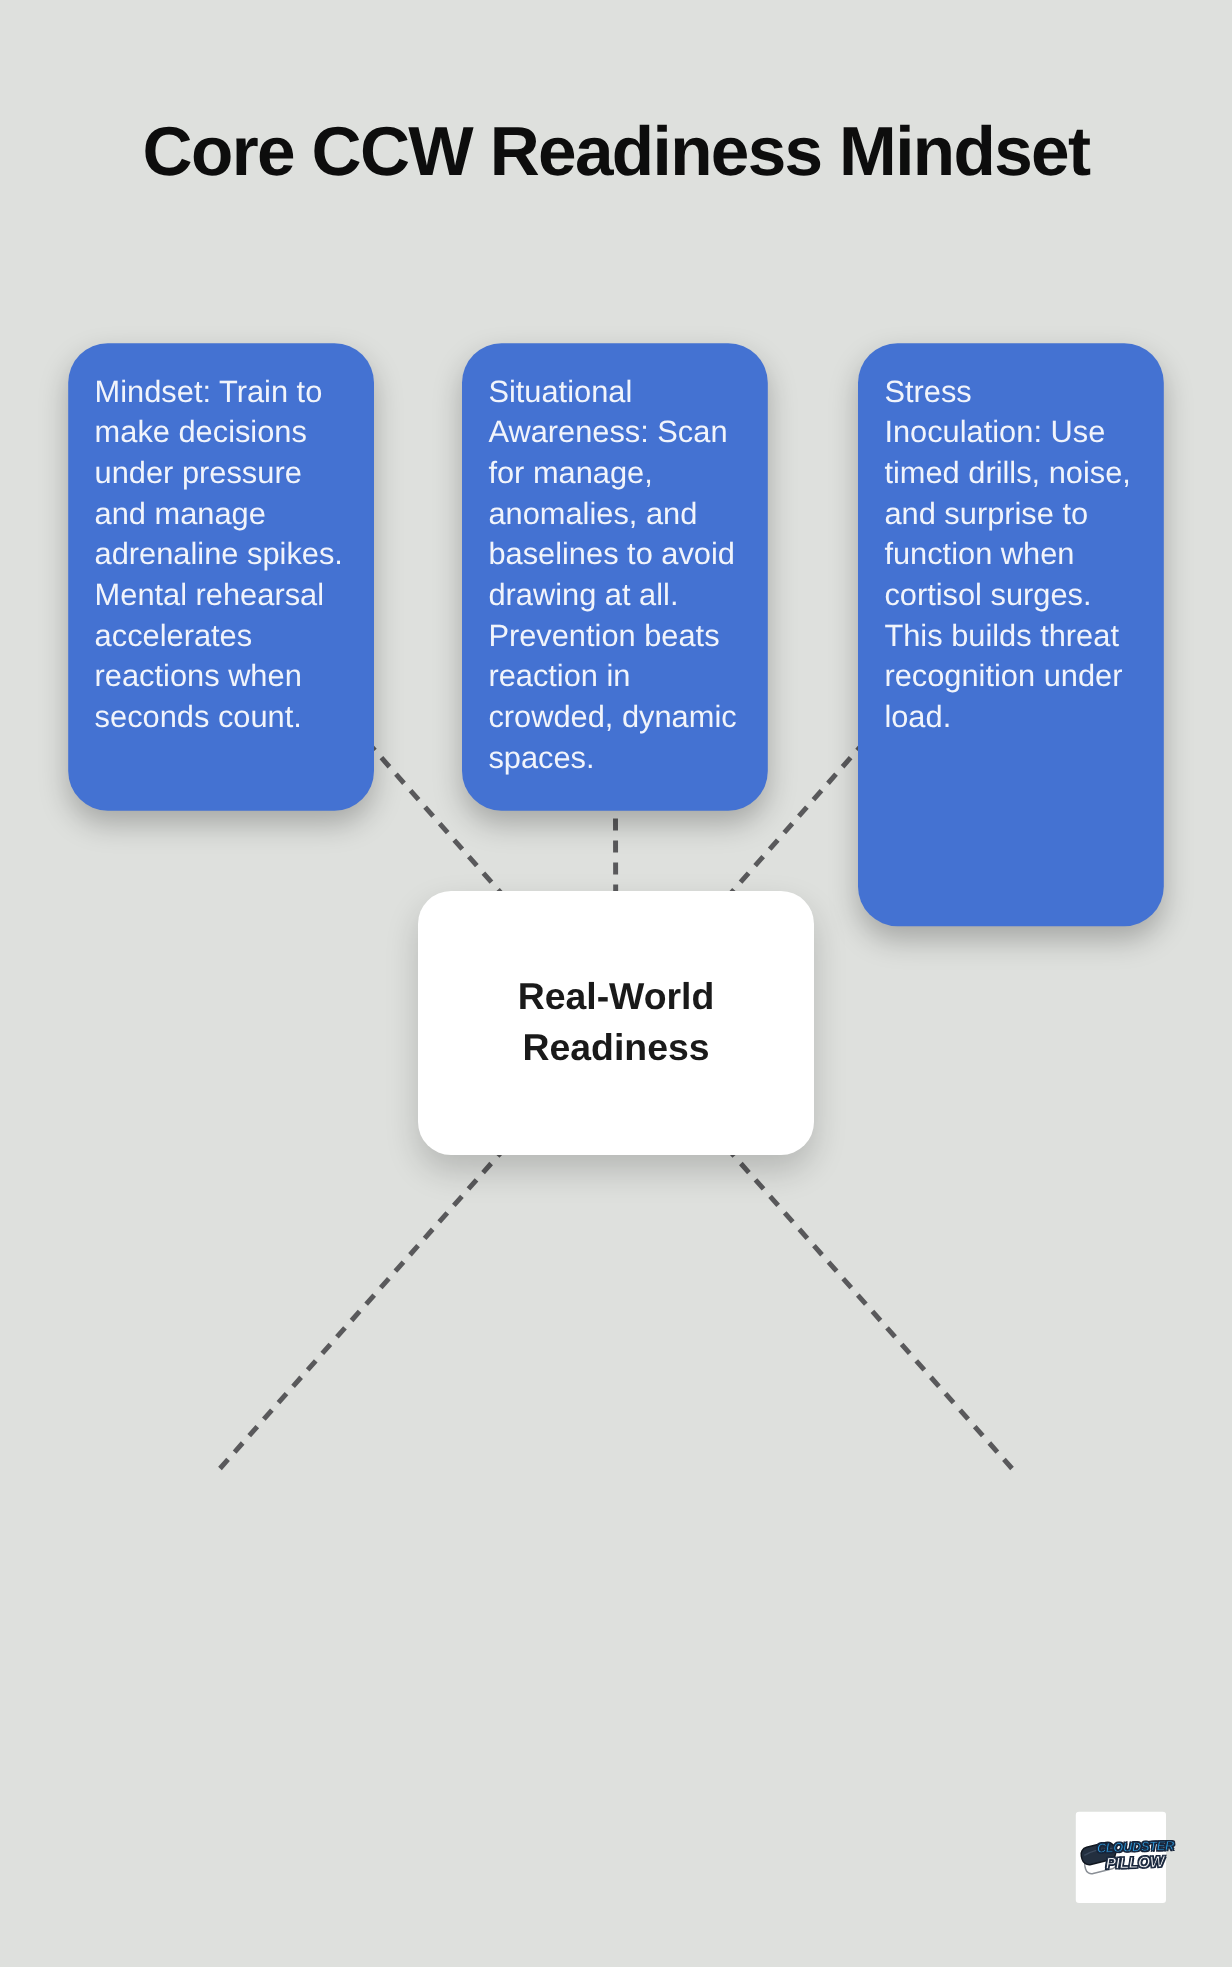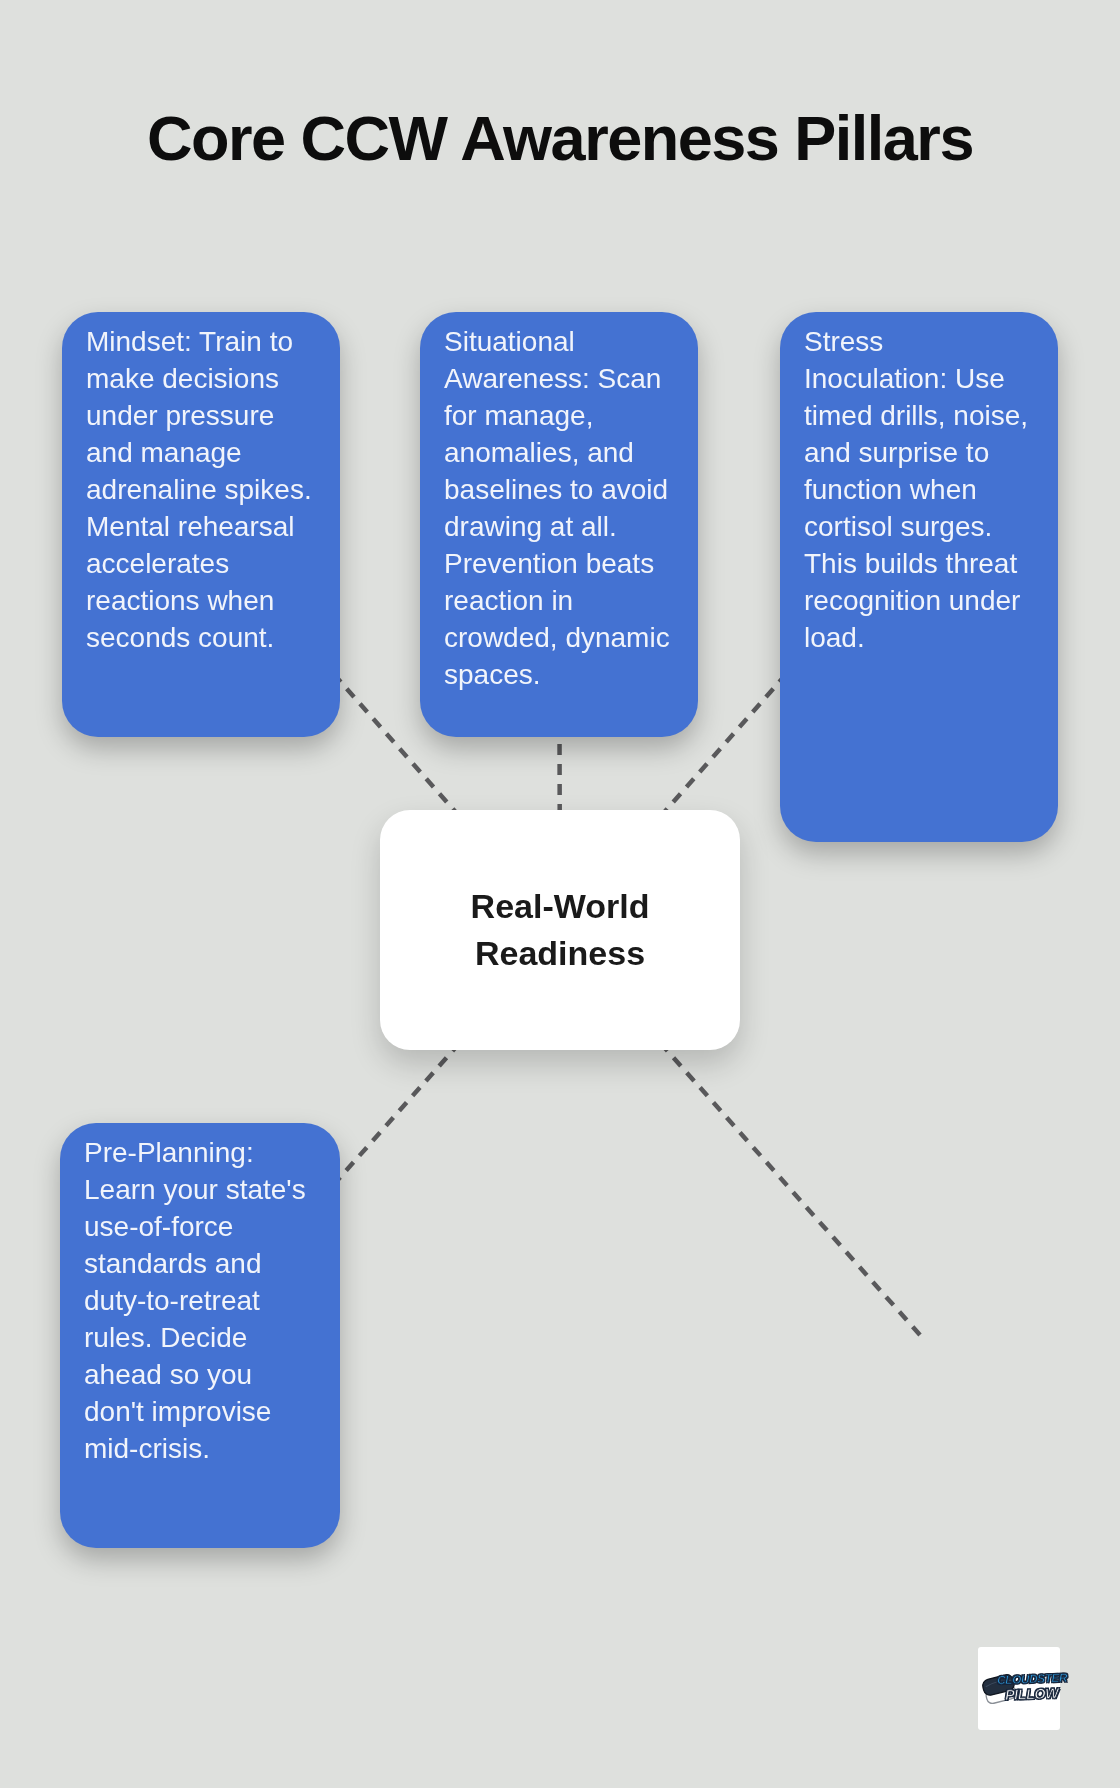--- a/index.html
+++ b/index.html
@@ -38,21 +38,21 @@
     z-index: 1;
     color: var(--connector, #59595b);
   }
   .node {
     position: absolute;
     z-index: 2;
     box-sizing: border-box;
     background: var(--node-blue, #4472d2);
     color: var(--node-text, #f1f4fb);
     border-radius: 36px;
-    padding: 11px 24px;
+    padding: 25px 24px;
     font-size: 28px;
     line-height: 37px;
     box-shadow: 0 12px 26px rgba(0, 0, 0, 0.25);
   }
   .node-mindset      { left: 62px;  top: 312px;  width: 278px; height: 425px; }
   .node-awareness    { left: 420px; top: 312px;  width: 278px; height: 425px; }
   .node-stress       { left: 780px; top: 312px;  width: 278px; height: 530px; }
   .node-preplanning  { left: 60px;  top: 1123px; width: 280px; height: 425px; }
   .node-articulation { left: 780px; top: 1123px; width: 280px; height: 425px; }
   .center-node {
@@ -120,21 +120,21 @@
     letter-spacing: -0.5px;
     color: #f3f3f4;
     transform: rotate(-2deg);
   }
 </style>
 </head>
 <body>
 
 <div class="canvas">
 
-  <h1 class="title">Core CCW Awareness Pillars</h1>
+  <h1 class="title">Core CCW Readiness Mindset</h1>
 
   <svg class="connectors" width="1120" height="1788" viewBox="0 0 1120 1788">
     <g stroke="currentColor" stroke-width="4.5" stroke-dasharray="11 9" fill="none">
       <line x1="201" y1="524" x2="560" y2="930"></line>
       <line x1="559" y1="524" x2="560" y2="930"></line>
       <line x1="919" y1="524" x2="560" y2="930"></line>
       <line x1="200" y1="1335" x2="560" y2="930"></line>
       <line x1="920" y1="1335" x2="560" y2="930"></line>
     </g>
   </svg>
@@ -142,21 +142,20 @@
   <div class="node node-mindset">Mindset: Train to make decisions under pressure and manage adrenaline spikes. Mental rehearsal accelerates reactions when seconds count.</div>
 
   <div class="node node-awareness">Situational Awareness: Scan for manage, anomalies, and baselines to avoid drawing at all. Prevention beats reaction in crowded, dynamic spaces.</div>
 
   <div class="node node-stress">Stress Inoculation: Use timed drills, noise, and surprise to function when cortisol surges. This builds threat recognition under load.</div>
 
   <div class="center-node">
     <span>Real-World Readiness</span>
   </div>
 
-  <div class="node node-preplanning">Pre-Planning: Learn your state's use-of-force standards and duty-to-retreat rules. Decide ahead so you don't improvise mid-crisis.</div>
 
 
   <div class="logo-card">
     <svg class="logo-pillow-icon" viewBox="0 0 40 38">
       <g transform="rotate(-14 20 19)">
         <rect x="4" y="17" width="31" height="15" rx="6" fill="#ffffff" stroke="#8a8f96" stroke-width="1.4"></rect>
         <rect x="3" y="6" width="33" height="17" rx="7" fill="#232f3f" stroke="#10161f" stroke-width="1.4"></rect>
         <path d="M6 13 q13 -4 28 0" stroke="#3c4a5e" stroke-width="1.2" fill="none"></path>
       </g>
     </svg>

